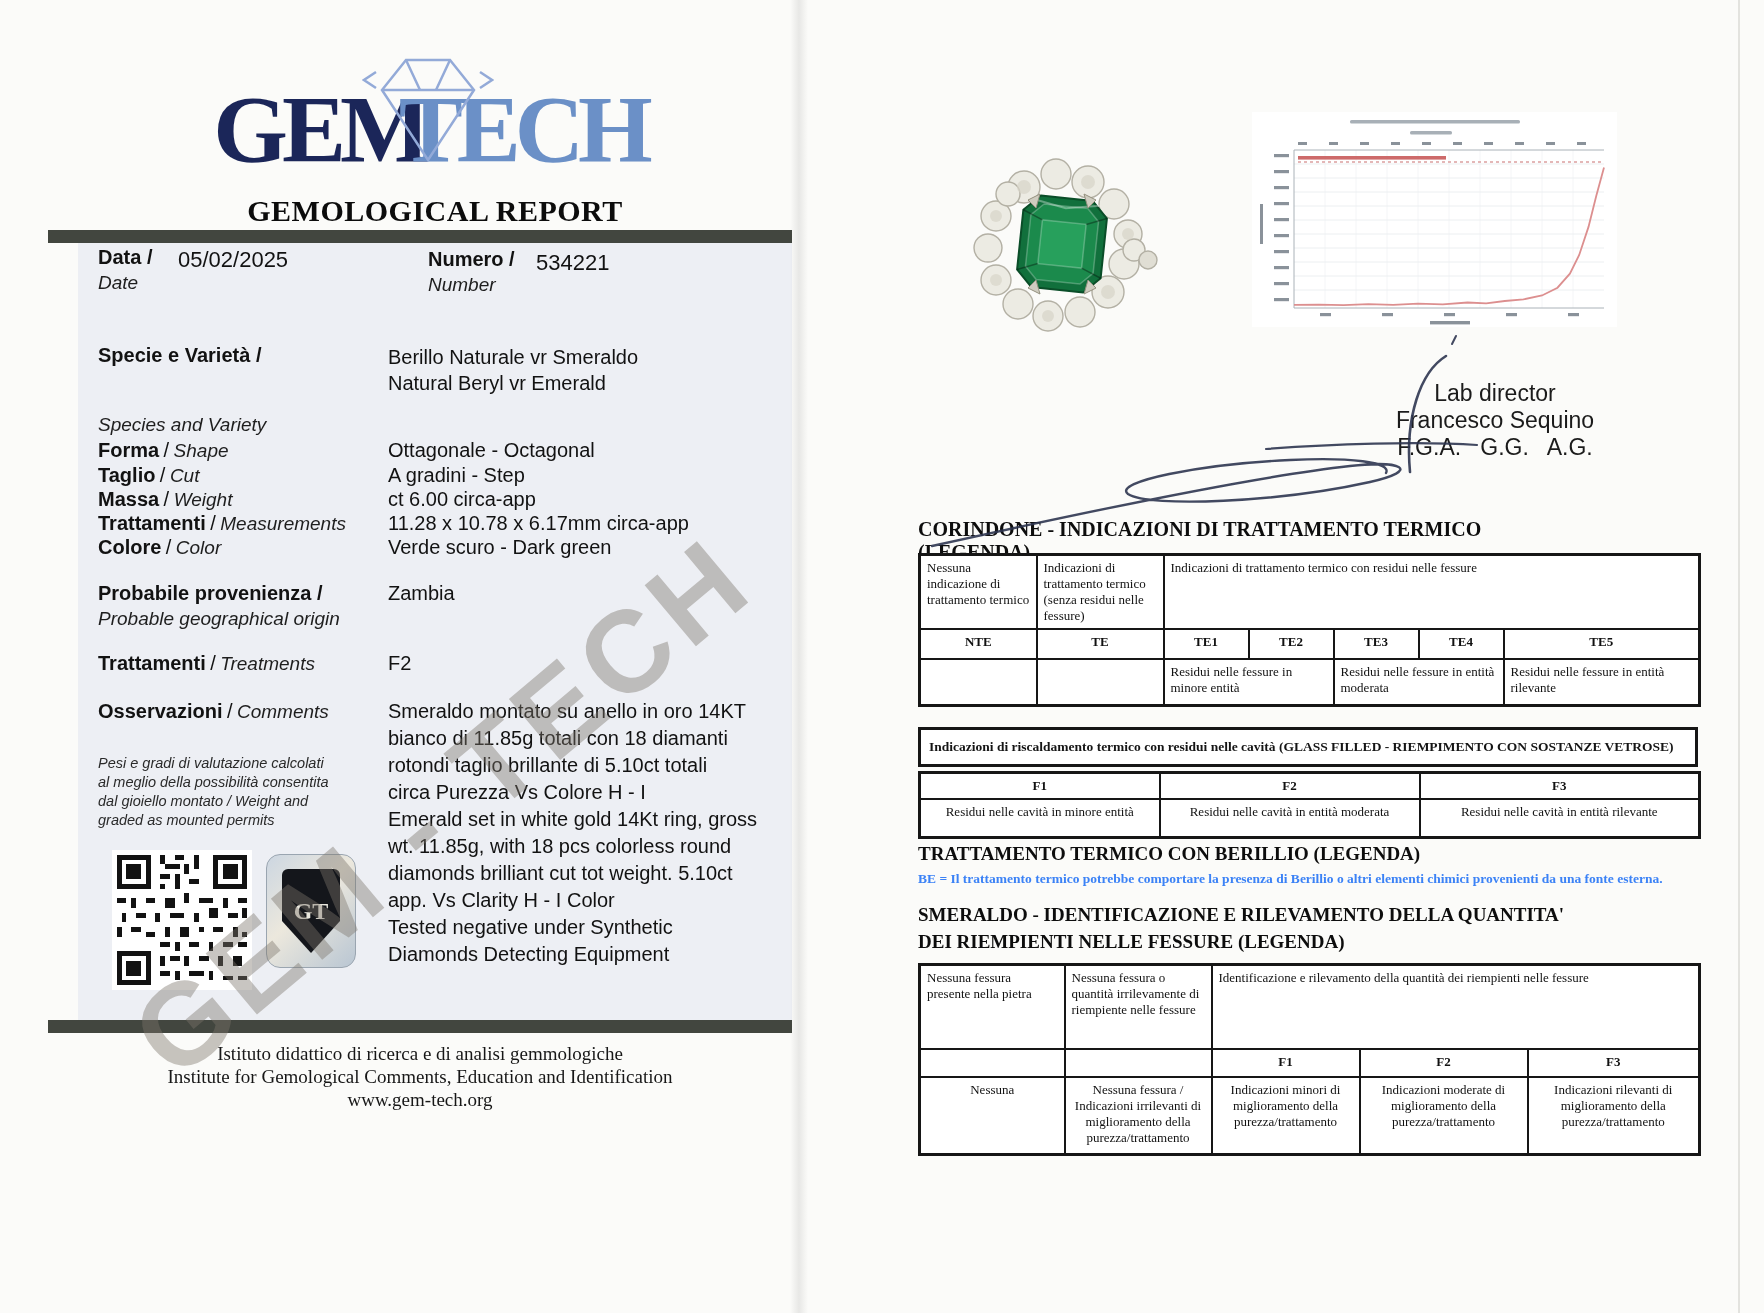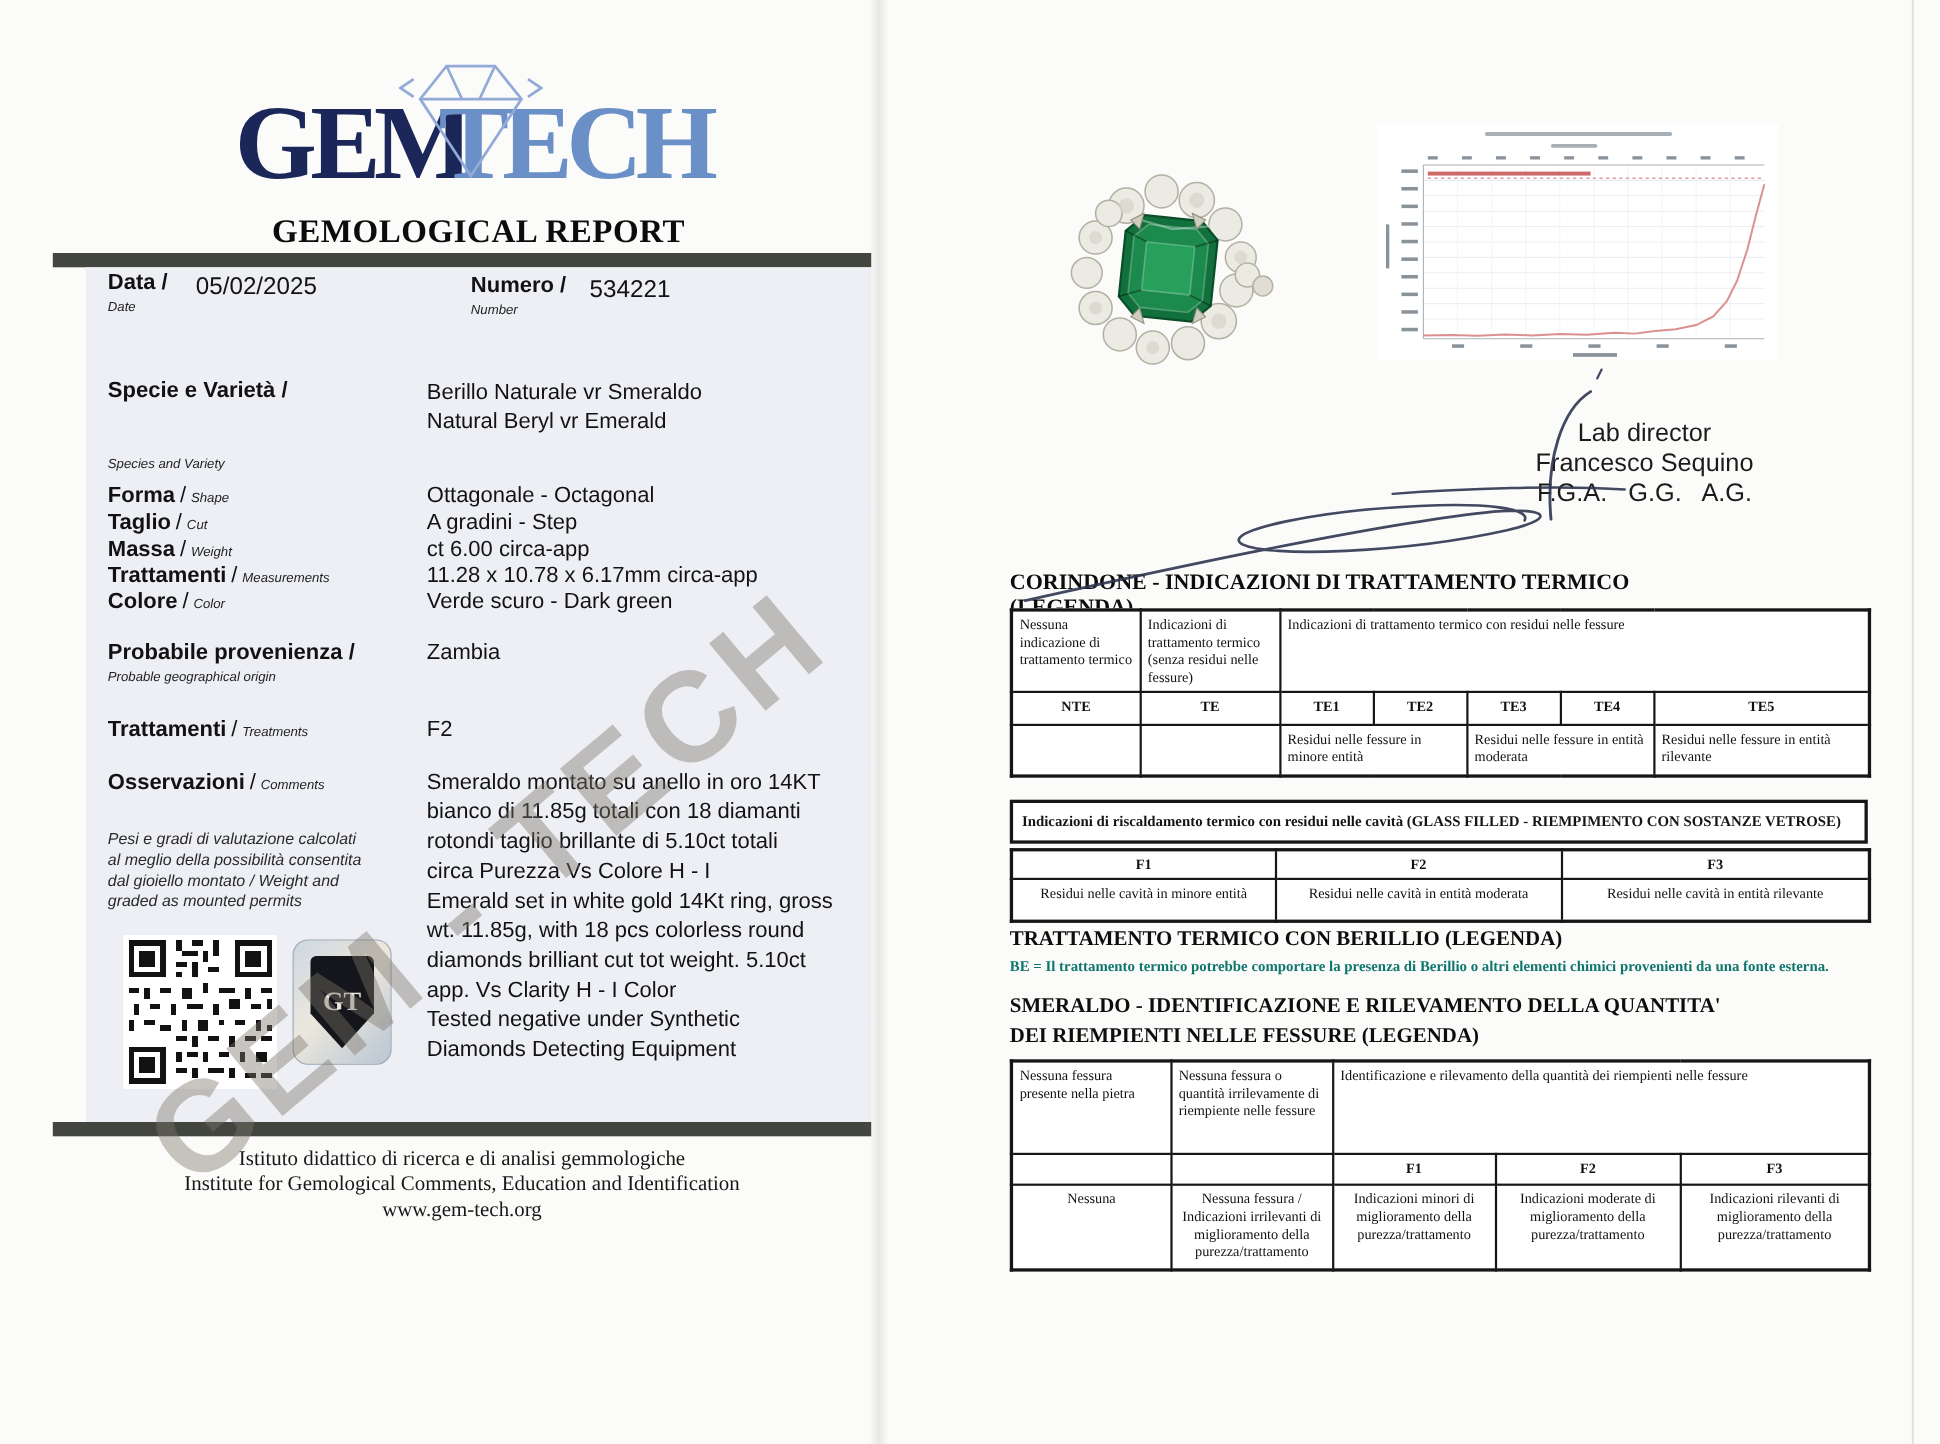--- a/index.html
+++ b/index.html
@@ -14,21 +14,21 @@
   .bar{left:48px;width:744px;height:13px;background:#42463f;}
   .panel{left:78px;top:243px;width:714px;height:777px;background:#edeff4;}
   .logo-wrap{left:140px;top:70px;width:580px;height:130px;text-align:center;white-space:nowrap;
              font-family:"Liberation Serif",serif;font-size:96px;line-height:120px;font-weight:bold;}
   .logo-gem{color:#1b2659;letter-spacing:-6px;}
   .logo-tech{color:#6b90c7;letter-spacing:-6px;margin-left:-26px;}
   .report-title{left:78px;top:194px;width:714px;text-align:center;
                 font-family:"Liberation Serif",serif;font-size:30px;font-weight:bold;
                 letter-spacing:.5px;color:#0c0c0c;}
   .lbl{font-weight:bold;font-size:20px;color:#121212;}
-  .lbl-en{font-style:italic;font-size:12px;font-weight:normal;color:#1e1e1e;}
+  .lbl-en{font-style:italic;font-size:19px;font-weight:normal;color:#1e1e1e;}
   .sep{font-weight:normal;}
   .val{font-size:20px;color:#121212;}
   .pre{white-space:pre-line;line-height:26px;}
   .comments{white-space:pre-line;line-height:27px;width:410px;}
   .disclaimer{font-style:italic;font-size:14.5px;line-height:19px;white-space:pre-line;color:#2a2a2a;}
   .wm{left:150px;top:985px;transform:rotate(-40deg);transform-origin:left center;
       font-size:116px;font-weight:bold;letter-spacing:8px;white-space:nowrap;
       color:rgba(125,117,108,.42);z-index:3;}
   .footer{left:48px;width:744px;text-align:center;font-family:"Liberation Serif",serif;
           font-size:19px;color:#171717;}
@@ -45,21 +45,21 @@
   .h-serif{font-family:"Liberation Serif",serif;font-weight:bold;color:#0d0d0d;}
   .legend-caption{left:918px;width:780px;border:3px solid #161616;background:#fff;
         font-family:"Liberation Serif",serif;font-weight:bold;font-size:13.5px;
         padding:9px 8px;box-sizing:border-box;}
   table.legend{border-collapse:collapse;position:absolute;background:#fff;
         font-family:"Liberation Serif",serif;color:#111;border:3px solid #161616;table-layout:fixed;}
   table.legend td{border:2px solid #161616;font-size:13px;line-height:16px;padding:4px 6px;
         vertical-align:top;word-wrap:break-word;}
   td.code{font-weight:bold;text-align:center;vertical-align:middle;font-size:13.5px;}
   td.ctr{text-align:center;vertical-align:middle;}
-  .be-text{font-family:"Liberation Serif",serif;font-weight:bold;font-size:13.5px;color:#0f766e;}
+  .be-text{font-family:"Liberation Serif",serif;font-weight:bold;font-size:13.5px;color:#3b82f6;}
   .ink{stroke:#2e3550;fill:none;stroke-linecap:round;opacity:.9;}
 </style>
 </head>
 <body>
 
 <div class="scan">
 
   <div class="abs logo-wrap">
     <svg class="abs" style="left:222px;top:-22px;" width="132" height="120" viewBox="0 0 132 120">
       <g stroke="#93aad8" stroke-width="2.5" fill="none">

